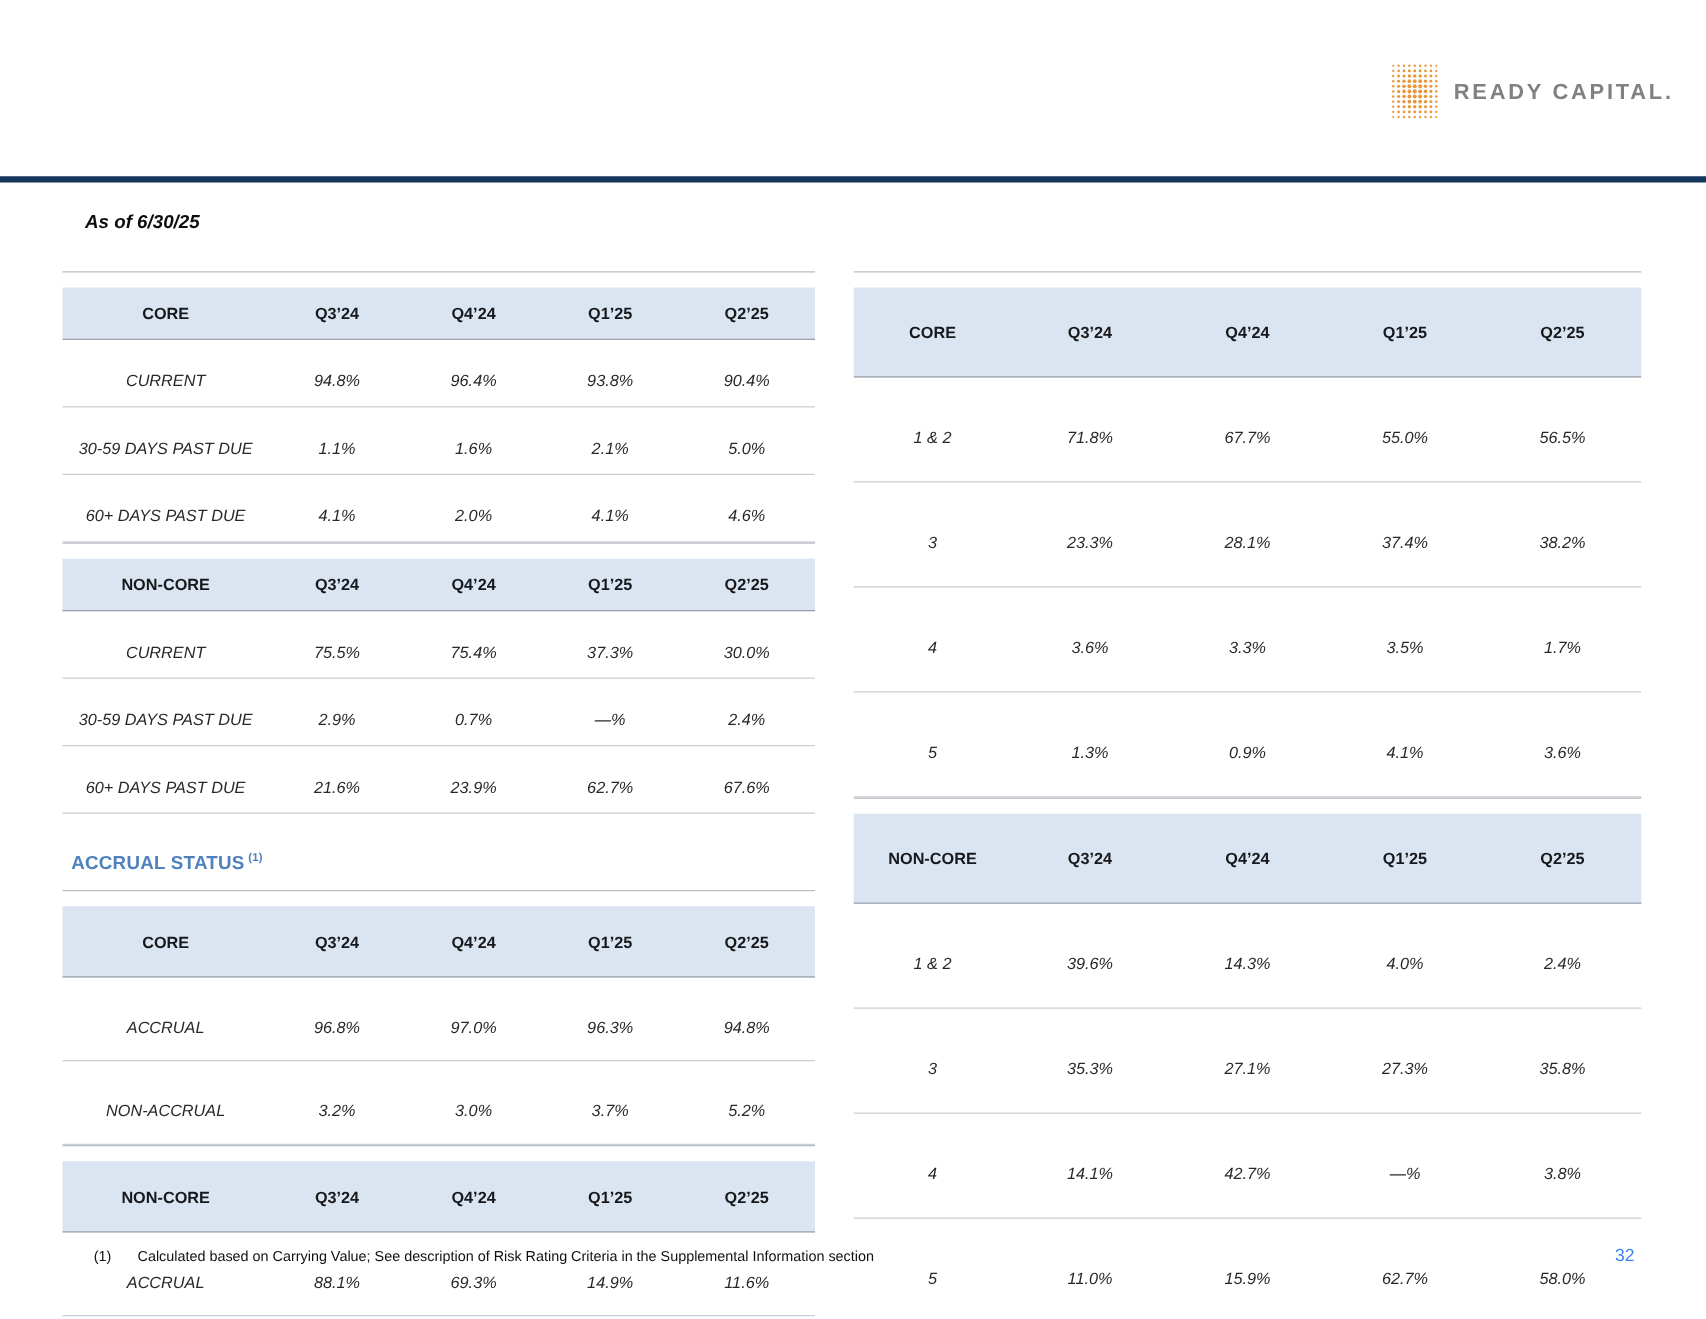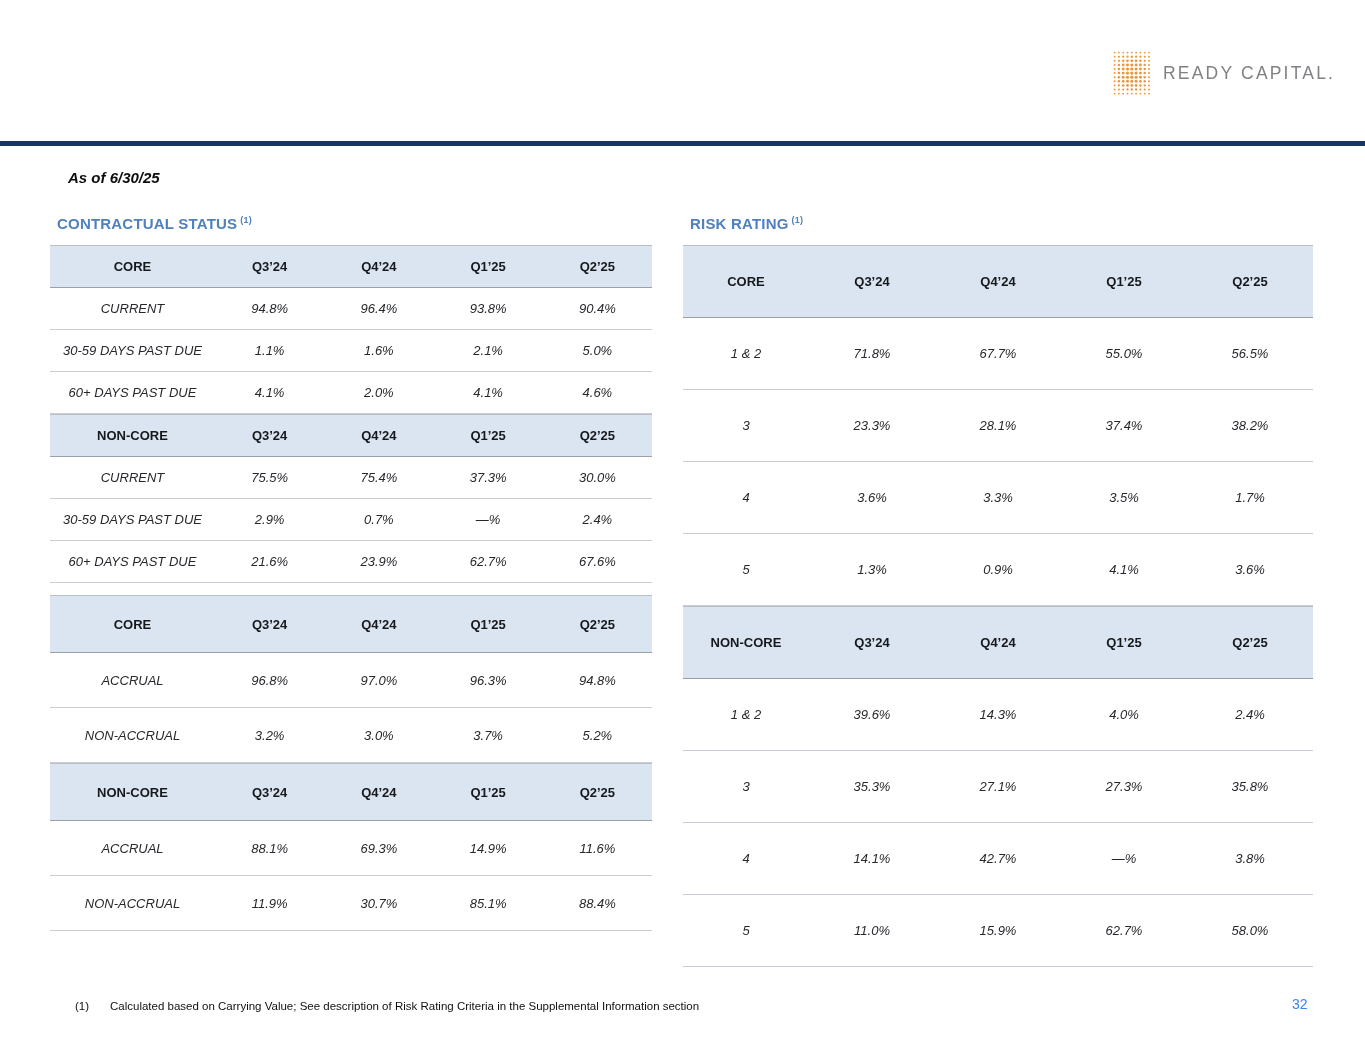--- a/index.html
+++ b/index.html
@@ -9,39 +9,39 @@
   }
   html,body{margin:0;padding:0;background:#ffffff;}
   .slide{
     position:relative;width:1365px;height:1055px;background:#ffffff;
     font-family:"Liberation Sans",sans-serif;overflow:hidden;color:#111;
   }
 
   
   .logo{position:absolute;top:50px;left:1112px;display:flex;align-items:center;gap:11px;}
   .logo-dots{display:block;width:40px;height:47px;}
-  .logo-text{font-size:17.5px;font-weight:400;color:#808184;letter-spacing:2.2px;white-space:nowrap;}
+  .logo-text{font-size:17.5px;font-weight:700;color:#808184;letter-spacing:2.2px;white-space:nowrap;}
 
   
   .title{position:absolute;left:65px;top:94px;margin:0;font-size:29px;font-weight:700;color:#050505;letter-spacing:0.2px;}
   .rule{position:absolute;left:0;top:141px;width:1365px;height:5px;background:var(--navy);}
   .asof{position:absolute;left:68px;top:169px;font-size:15px;font-style:italic;font-weight:600;color:#0d0d0d;}
 
   
   .col{position:absolute;top:205px;}
   .col.left{left:50px;width:602px;}
   .col.right{left:683px;width:630px;}
 
   .sec-heading{margin:6px 0 0 7px;font-size:15px;font-weight:700;color:var(--blue);letter-spacing:0.2px;line-height:18px;}
   .sec-heading sup{font-size:9px;margin-left:3px;font-weight:700;}
   .section.accrual .sec-heading{margin-top:26px;}
 
   .tables{margin-top:12px;}
   .tbl{border-top:1px solid #b9bfc6;}
-  .row{display:grid;align-items:center;border-bottom:1px solid #c9ced4;}
+  .row{display:grid;align-items:center;border-bottom:1px solid #c9ced4;margin-top:12px;}
   .row.hdr{background:var(--hdrbg);border-bottom:1px solid #9aa1a9;}
   .left-grid .row{grid-template-columns:165px 1fr 1fr 1fr 1fr;}
   .right-grid .row{grid-template-columns:repeat(5,1fr);}
   .cell{text-align:center;font-size:13px;line-height:1;}
   .row.hdr .cell{font-weight:700;color:#16181c;font-style:normal;}
   .row.datarow .cell{font-style:italic;color:#26282c;}
 
   .sec-contractual .row{height:41px;}
   .sec-accrual .row{height:54px;}
   .sec-accrual .row.hdr{height:56px;}
@@ -162,23 +162,20 @@
         </svg>
     </span>
     <span class="logo-text" style="color: rgb(128, 129, 132);">READY CAPITAL.</span>
   </div>
 
   <div class="rule"></div>
   <div class="asof">As of 6/30/25</div>
 
   <div class="col left">
     <div class="section">
-      <div class="sec-heading">
-        <span>CONTRACTUAL STATUS</span><sup>(1)</sup>
-      </div>
       <div class="tables left-grid sec-contractual">
           <div class="tbl">
             <div class="row hdr">
               <div class="cell c0">CORE</div>
               <div class="cell">Q3’24</div>
               <div class="cell">Q4’24</div>
               <div class="cell">Q1’25</div>
               <div class="cell">Q2’25</div>
             </div>
             <div class="row datarow">
@@ -229,20 +226,23 @@
               <div class="cell c0">60+ DAYS PAST DUE</div>
               <div class="cell">21.6%</div>
               <div class="cell">23.9%</div>
               <div class="cell">62.7%</div>
               <div class="cell">67.6%</div>
             </div>
           </div>
         </div>
     </div>
     <div class="section accrual">
+      <div class="sec-heading">
+        <span>ACCRUAL STATUS</span><sup>(1)</sup>
+      </div>
       <div class="tables left-grid sec-accrual">
           <div class="tbl">
             <div class="row hdr">
               <div class="cell c0">CORE</div>
               <div class="cell">Q3’24</div>
               <div class="cell">Q4’24</div>
               <div class="cell">Q1’25</div>
               <div class="cell">Q2’25</div>
             </div>
             <div class="row datarow">
@@ -282,23 +282,20 @@
               <div class="cell">85.1%</div>
               <div class="cell">88.4%</div>
             </div>
           </div>
         </div>
     </div>
   </div>
 
   <div class="col right">
     <div class="section">
-      <div class="sec-heading">
-        <span>RISK RATING</span><sup>(1)</sup>
-      </div>
       <div class="tables right-grid sec-risk">
           <div class="tbl">
             <div class="row hdr">
               <div class="cell c0">CORE</div>
               <div class="cell">Q3’24</div>
               <div class="cell">Q4’24</div>
               <div class="cell">Q1’25</div>
               <div class="cell">Q2’25</div>
             </div>
             <div class="row datarow">

